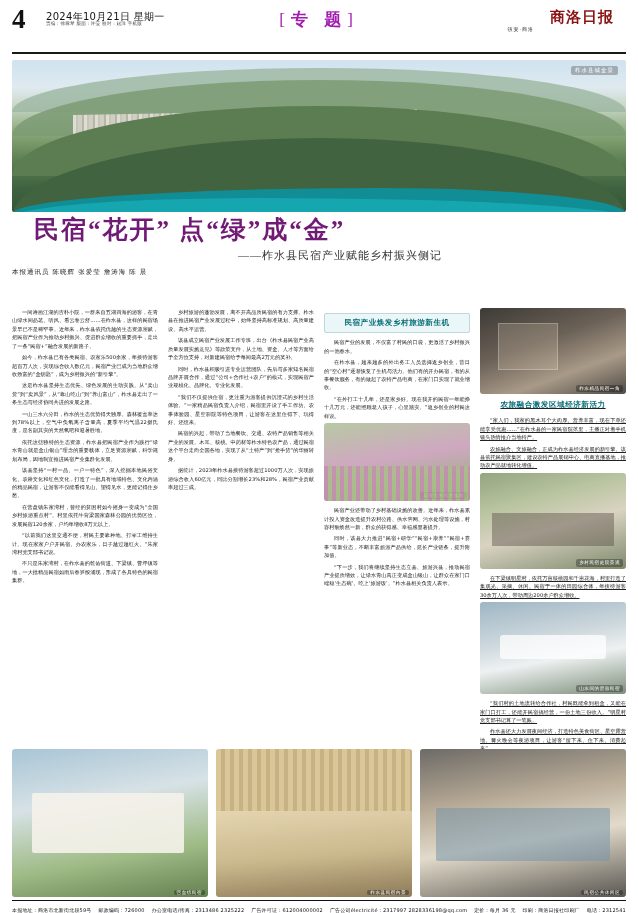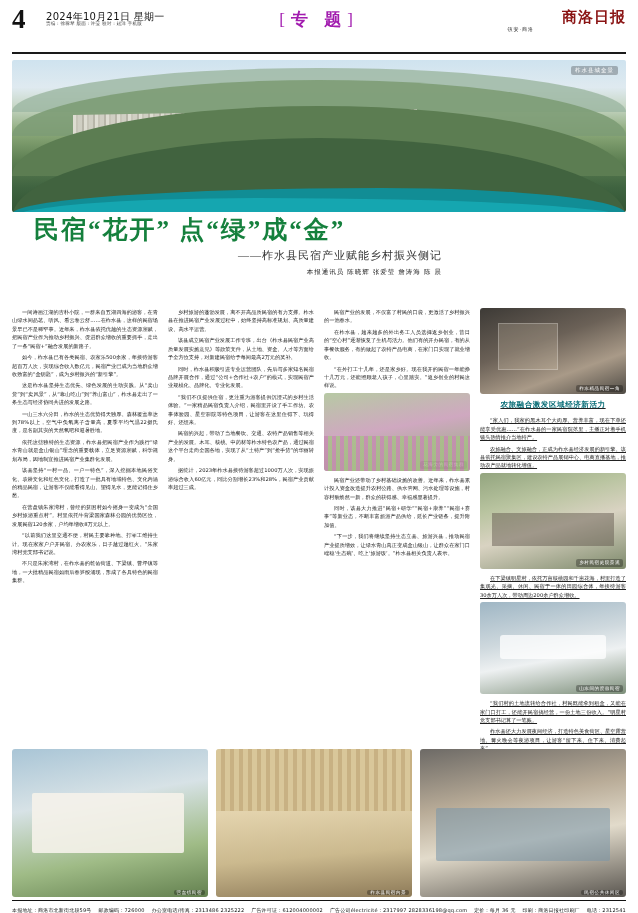--- a/index.html
+++ b/index.html
@@ -33,21 +33,21 @@
   .mast-center{
     position:absolute;left:50%;top:0px;transform:translateX(-50%);
     font-size:17px;font-weight:bold;letter-spacing:6px;
     font-family:"Liberation Serif",serif;color:#a21caf;
   }
   .mast-center .brk{font-weight:normal;font-size:17px;}
   .mast-right-small{
     position:absolute;right:92px;top:18px;font-size:5px;color:#333;letter-spacing:1px;
   }
   .mast-logo{
-    position:absolute;right:0;top:0px;font-size:15px;font-weight:bold;
+    position:absolute;right:12px;top:0px;font-size:15px;font-weight:bold;
     color:#8a1414;font-family:"Liberation Serif",serif;letter-spacing:1px;
   }
 
   
   .hero{
     position:relative;margin:6px 12px 0 12px;height:152px;overflow:hidden;
     border-radius:2px;
   }
   .hero-sky{
     position:absolute;inset:0;
@@ -82,29 +82,29 @@
   }
   .hero-wave2{
     position:absolute;left:0;right:0;bottom:-6px;height:20px;
     background:#16a8b2;border-radius:40% 60% 0 0 / 100% 100% 0 0;opacity:.9;
   }
 
   
   .titlewrap{margin:4px 12px 0 12px;position:relative;height:62px;}
   .headline{
     font-family:"Liberation Serif",serif;
-    font-size:25px;font-weight:bold;color:#15803d;letter-spacing:2px;
+    font-size:25px;font-weight:bold;color:#701a75;letter-spacing:2px;
     text-align:left;padding-left:22px;line-height:1.1;
   }
   .subhead{
     font-family:"Liberation Serif",serif;font-size:11px;color:#333;
     text-align:right;margin-top:4px;letter-spacing:1px;width:430px;
   }
   .byline{
-    font-size:6.5px;color:#222;text-align:right;margin-top:5px;width:430px;
+    font-size:6.5px;color:#222;text-align:left;margin-top:5px;width:430px;
     letter-spacing:1px;
   }
 
   
   .cols{
     position:absolute;left:12px;top:300px;width:614px;height:430px;
   }
   .col{
     position:absolute;top:0;width:146px;height:430px;
     font-size:5.2px;line-height:1.62;color:#222;text-align:justify;
@@ -214,20 +214,21 @@
     <div class="col c2">
       <p>乡村旅游的蓬勃发展，离不开高品质民宿的有力支撑。柞水县在推进民宿产业发展过程中，始终坚持高标准规划、高质量建设、高水平运营。</p>
       <p>该县成立民宿产业发展工作专班，出台《柞水县民宿产业高质量发展实施意见》等政策文件，从土地、资金、人才等方面给予全方位支持，对新建民宿给予每间最高2万元的奖补。</p>
       <p>同时，柞水县积极引进专业运营团队，先后与多家知名民宿品牌开展合作，通过“公司+合作社+农户”的模式，实现民宿产业规模化、品牌化、专业化发展。</p>
       <p>“我们不仅提供住宿，更注重为游客提供沉浸式的乡村生活体验。”一家精品民宿负责人介绍，民宿里开设了手工作坊、农事体验园、星空影院等特色项目，让游客在这里住得下、玩得好、还想来。</p>
       <p>民宿的兴起，带动了当地餐饮、交通、农特产品销售等相关产业的发展。木耳、核桃、中药材等柞水特色农产品，通过民宿这个平台走向全国各地，实现了从“土特产”到“抢手货”的华丽转身。</p>
       <p>据统计，2023年柞水县接待游客超过1000万人次，实现旅游综合收入60亿元，同比分别增长23%和28%，民宿产业贡献率超过三成。</p>
     </div>
 
     <div class="col c3">
+      <div class="secthead boxed">民宿产业焕发乡村旅游新生机</div>
       <p>民宿产业的发展，不仅富了村民的口袋，更激活了乡村振兴的一池春水。</p>
       <p>在柞水县，越来越多的外出务工人员选择返乡创业，昔日的“空心村”逐渐恢复了生机与活力。他们有的开办民宿，有的从事餐饮服务，有的做起了农特产品电商，在家门口实现了就业增收。</p>
       <p>“在外打工十几年，还是家乡好。现在我开的民宿一年能挣十几万元，还能照顾老人孩子，心里踏实。”返乡创业的村民这样说。</p>
       <div class="photo ph-flower">
         <div class="cap">花海旁的民宿集群</div>
       </div>
       <p>民宿产业还带动了乡村基础设施的改善。近年来，柞水县累计投入资金改造提升农村公路、供水管网、污水处理等设施，村容村貌焕然一新，群众的获得感、幸福感显著提升。</p>
       <p>同时，该县大力推进“民宿+研学”“民宿+康养”“民宿+赛事”等新业态，不断丰富旅游产品供给，延长产业链条，提升附加值。</p>
       <p>“下一步，我们将继续坚持生态立县、旅游兴县，推动民宿产业提质增效，让绿水青山真正变成金山银山，让群众在家门口端稳‘生态碗’、吃上‘旅游饭’。”柞水县相关负责人表示。</p>
     </div>

